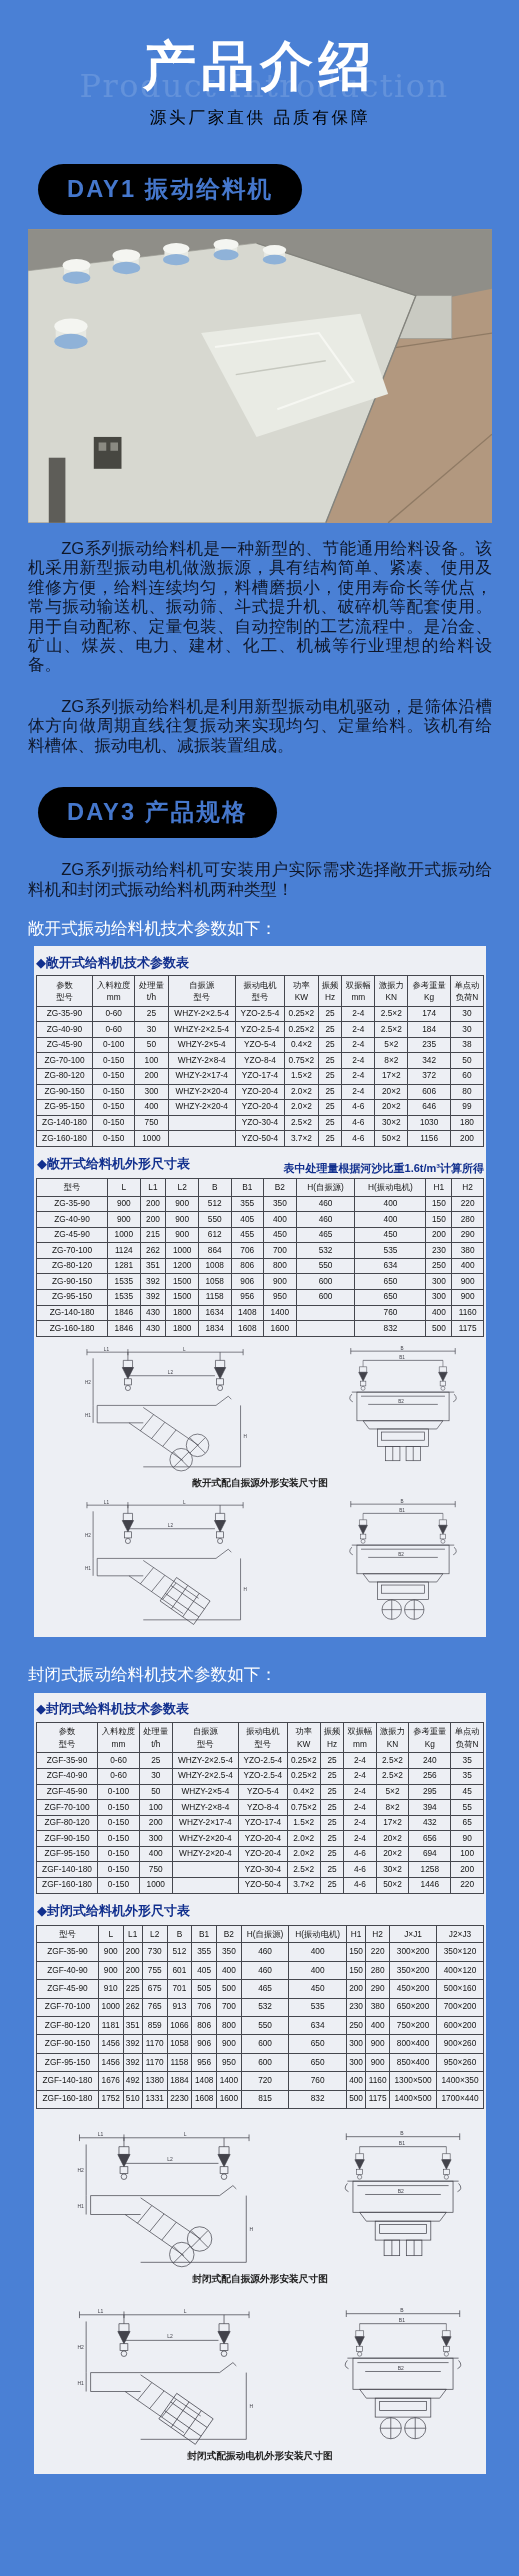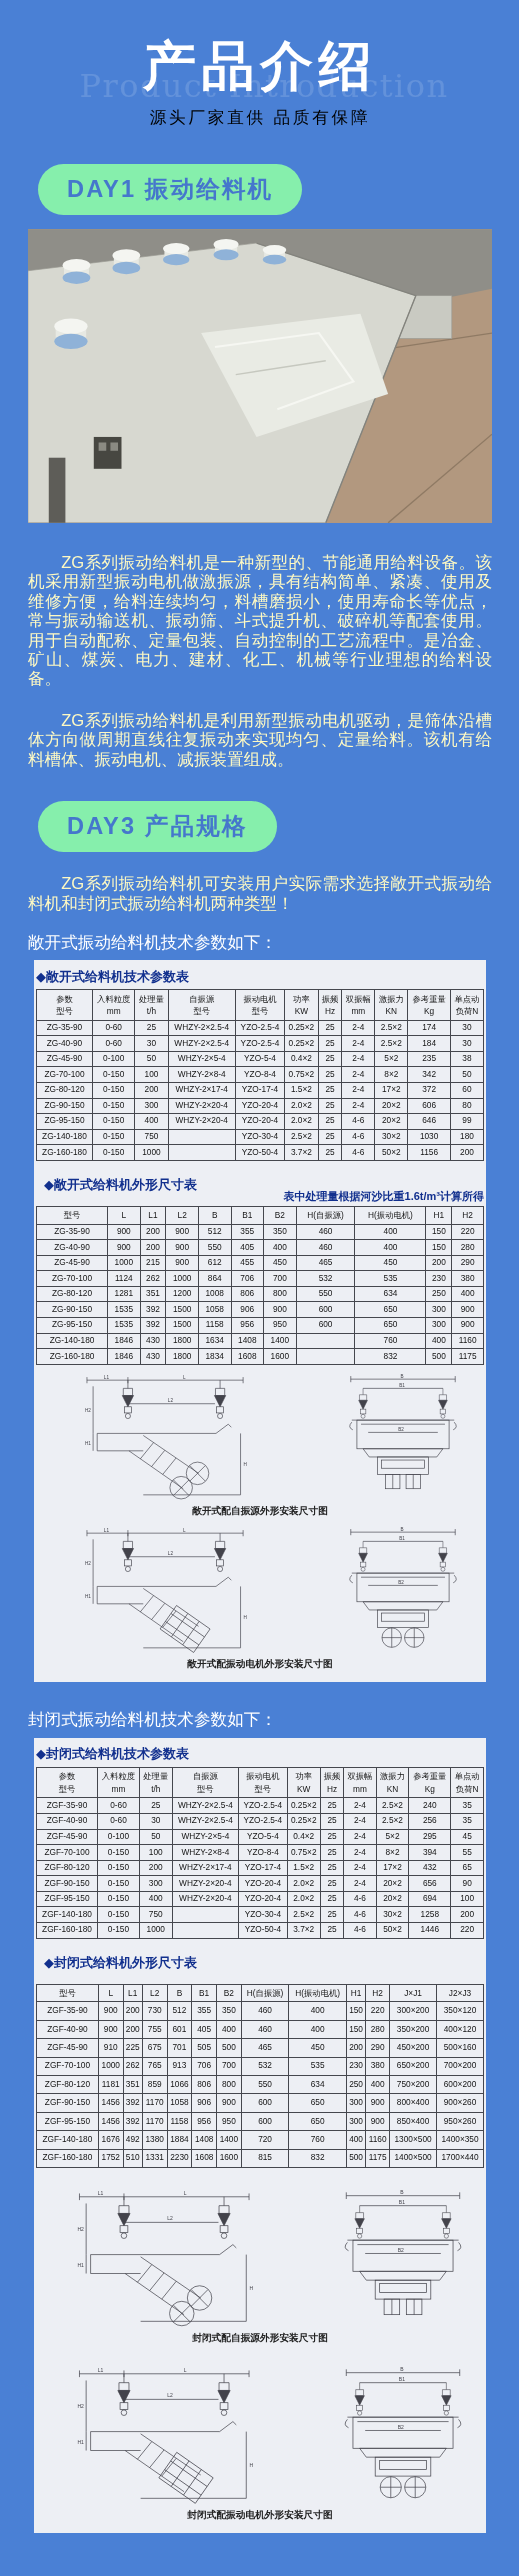--- a/index.html
+++ b/index.html
@@ -19,40 +19,40 @@
   }
   .hdr h1{
     position:relative;z-index:2;margin:0;
     font-family:"DejaVu Serif","Liberation Serif",serif;
     font-size:53px;line-height:57px;color:#ffffff;font-weight:bold;letter-spacing:5.5px;
   }
   .hdr .subtitle{position:relative;z-index:2;margin-top:12.5px;color:#000000;font-size:16.6px;letter-spacing:2.8px;}
   
   .pillwrap{margin:0;}
   .pill{
-    display:inline-block;margin-left:38px;background:#86efac;color:#4577cc;
+    display:inline-block;margin-left:38px;background:#000000;color:#4577cc;
     font-size:23.6px;font-weight:bold;letter-spacing:2.1px;
     padding:9px 29px 10.4px;border-radius:33px;
   }
   .mt50{margin-top:35px;} .mt46{margin-top:32px;}
   
   .photo{width:464px;height:294px;margin:14px auto 0;overflow:hidden;background:#b2987f;}
   
   .para{
-    width:464px;margin:30px auto 0;color:#fef9c3;
+    width:464px;margin:16px auto 0;color:#0f172a;
     font-size:16.6px;line-height:19.4px;text-align:justify;text-indent:2em;
   }
   .para.l3{margin-top:22px;}
   .label{width:464px;margin:19.4px auto 0;color:#ffffff;font-size:16.6px;line-height:19.4px;}
   .label.closed{margin-top:28px;}
   
   .panel{width:448px;margin:8.3px auto 0;background:#edeff4;padding:7px 2px 11px;}
   .tbl-title{color:#12308e;font-weight:bold;font-size:13px;line-height:16.6px;margin:1.4px 0 4.2px;}
   .title-row{display:flex;justify-content:space-between;align-items:flex-end;margin-top:8.3px;}
-  .title-row .tbl-title{margin:8px;}
+  .title-row .tbl-title{margin:1px;}
   .tbl-note{color:#12308e;font-weight:bold;font-size:11px;line-height:11px;}
   table{width:100%;border-collapse:collapse;font-size:8.3px;color:#141414;text-align:center;margin-top:4.2px;}
   th,td{border:0.7px solid #45474e;padding:1.4px 1.4px;white-space:pre-line;font-weight:normal;line-height:11.8px;}
   th{padding:2.1px 1.4px;line-height:12.5px;}
   table.wide td{padding:2.8px 0.7px;}
   
   figure{margin:8.3px 0 0;text-align:center;}
   figure.big{margin-top:21px;}
   .drawrow{display:flex;justify-content:space-between;align-items:center;padding:0 2.8px;}
   svg.side{width:270px;height:128px;}
@@ -540,21 +540,20 @@
 
     <figure>
       <div class="drawrow">
         <svg class="side" viewBox="0 0 420 250">
             <use href="#sideB"></use>
           </svg>
         <svg class="endv" viewBox="0 0 260 250">
             <use href="#endB"></use>
           </svg>
       </div>
-      <figcaption>敞开式配振动电机外形安装尺寸图</figcaption>
     </figure>
   </section>
 
   <p class="label closed">封闭式振动给料机技术参数如下：</p>
 
   <section class="panel">
     <div class="tbl-title">◆封闭式给料机技术参数表</div>
     <table class="params">
         <thead>
           <tr>

